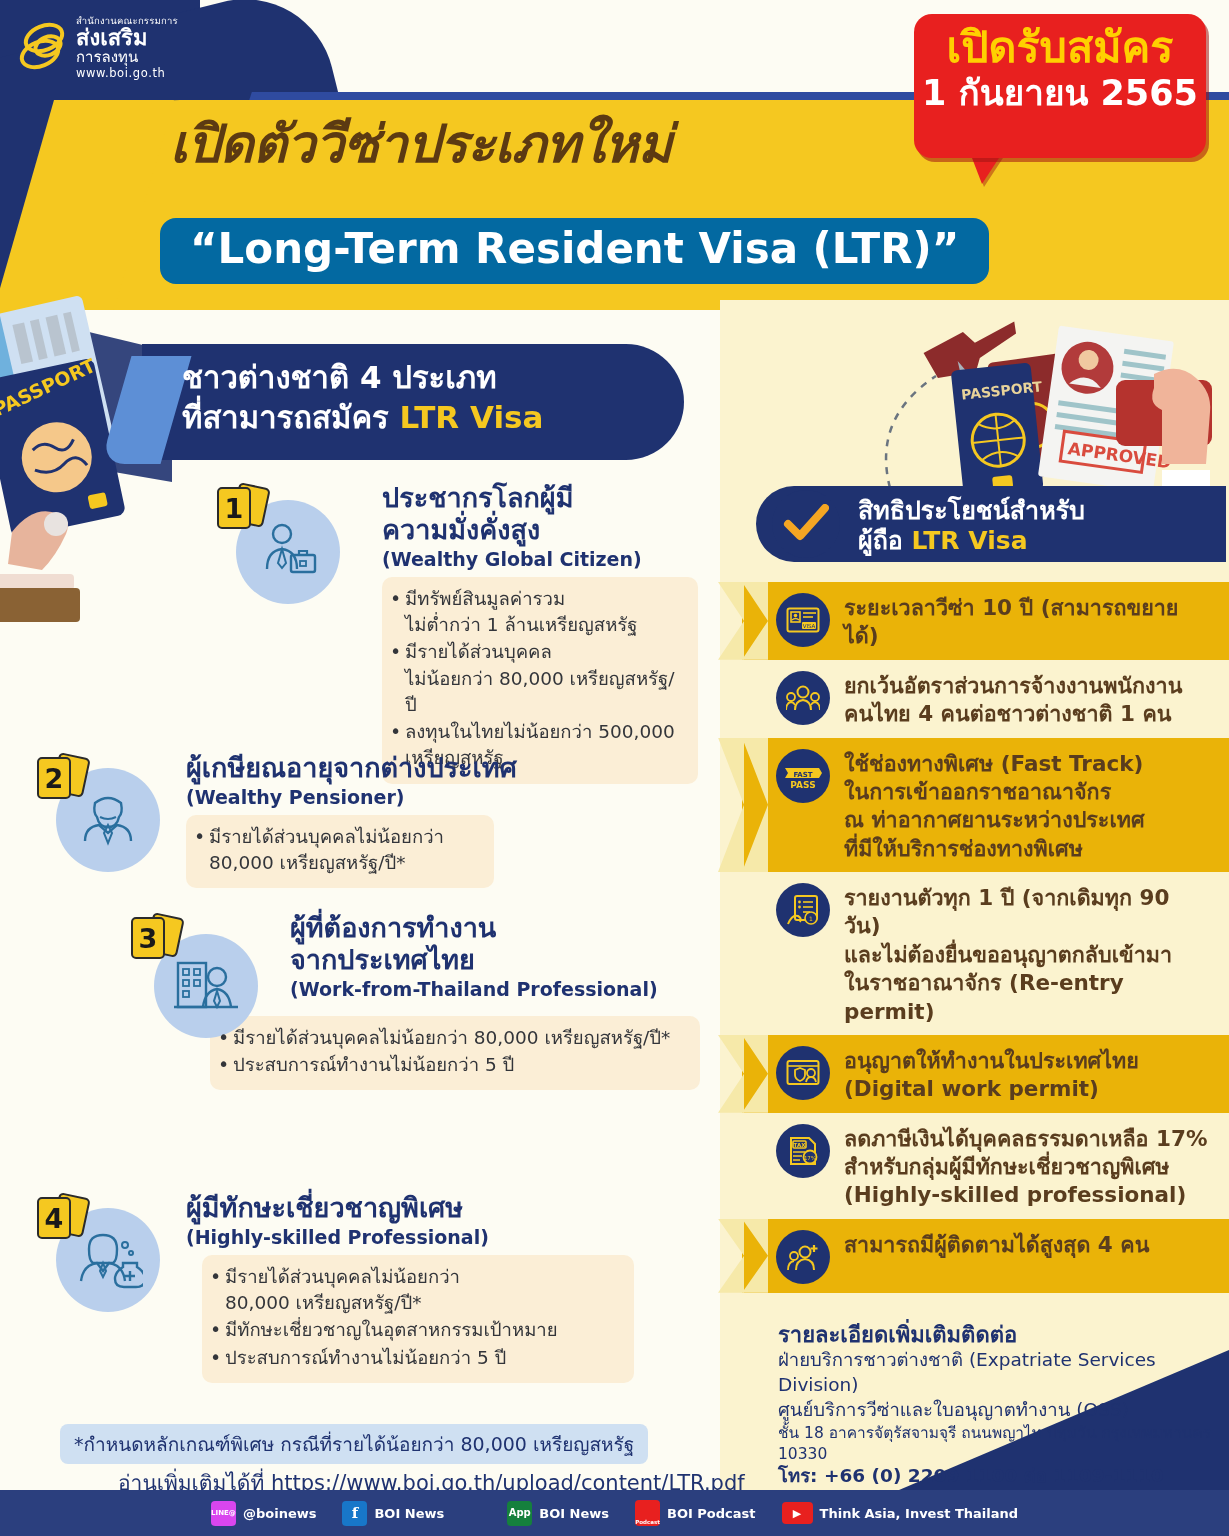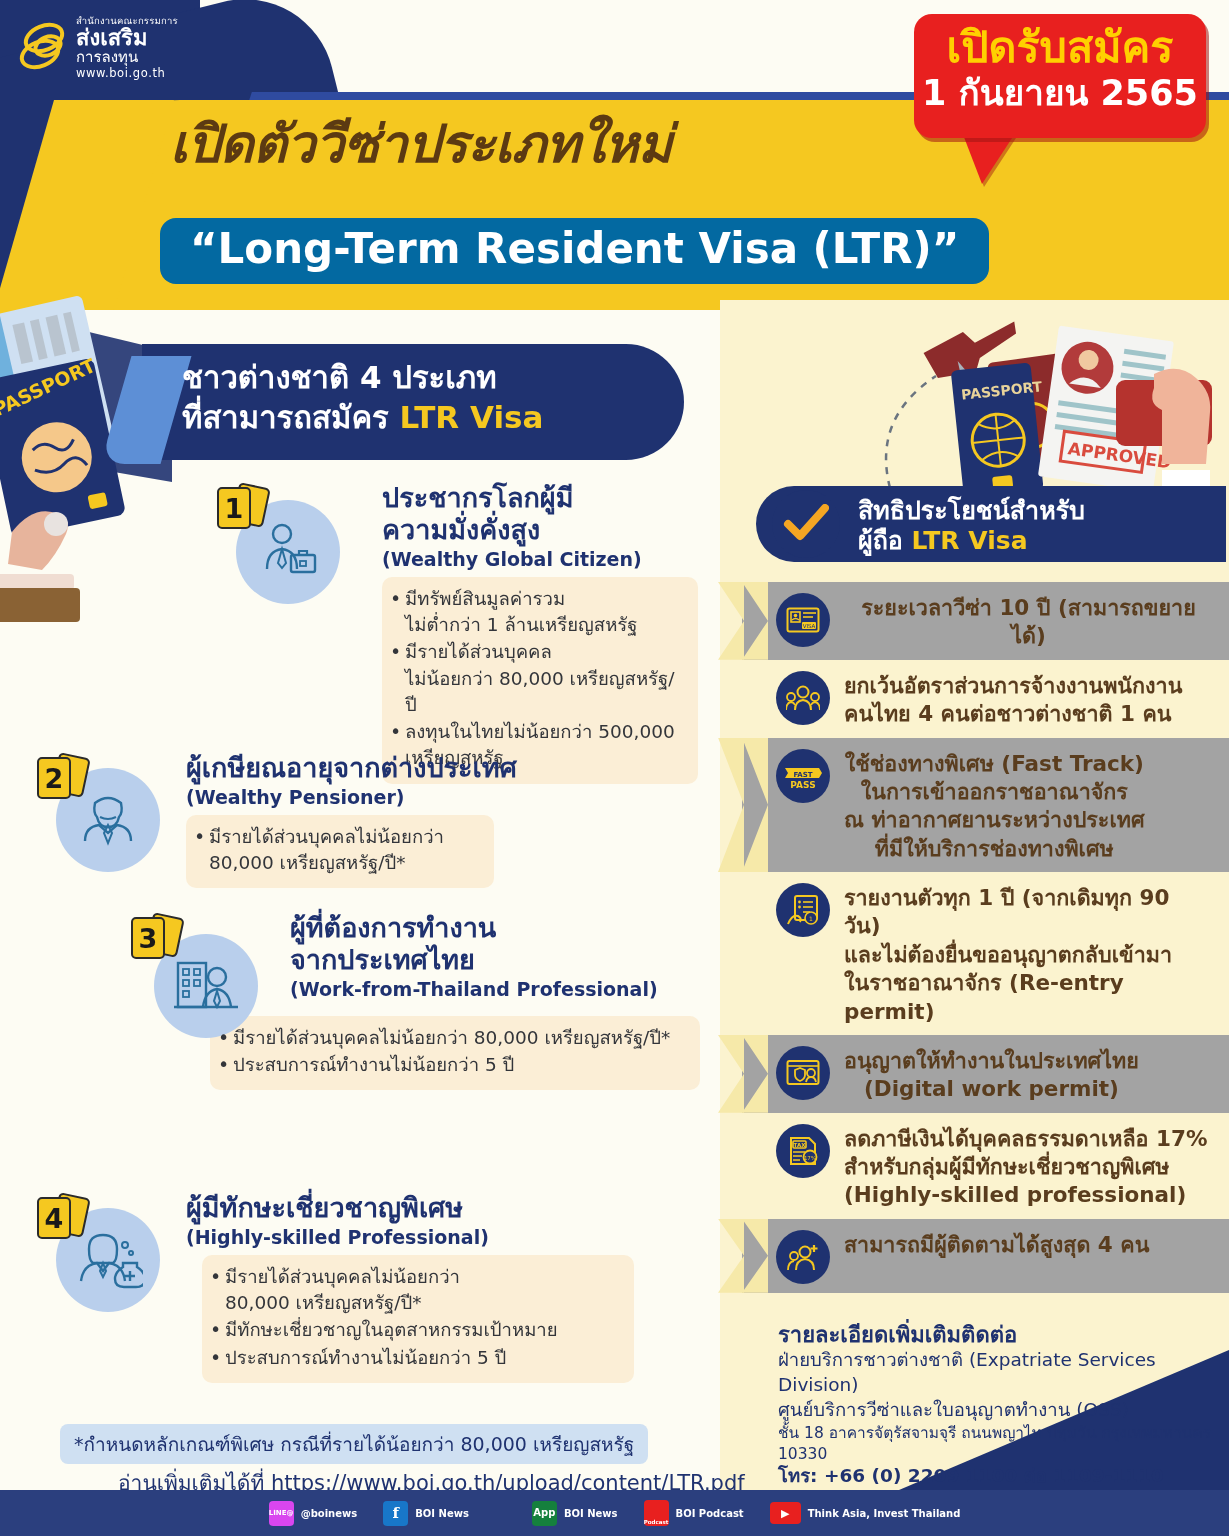--- a/index.html
+++ b/index.html
@@ -41,21 +41,21 @@
      background:#f5c820;transform:skew(-16deg);transform-origin:top left;}
 
   .title-th{position:absolute;left:170px;top:118px;z-index:6;
      font-size:52px;font-weight:bold;color:#5c3a12;font-style:italic;
      letter-spacing:-.5px;line-height:1;}
   .title-en-box{position:absolute;left:160px;top:218px;z-index:6;
      background:#0369a1;border-radius:16px;padding:9px 30px 13px 30px;}
   .title-en{font-size:42px;font-weight:bold;color:#ffffff;line-height:1.05;white-space:nowrap;}
 
   
-  .badge{position:absolute;left:914px;top:14px;width:292px;height:124px;z-index:9;}
+  .badge{position:absolute;left:914px;top:14px;width:292px;height:144px;z-index:9;}
   .badge-body{position:absolute;inset:0;background:#e8201f;border-radius:18px;
      box-shadow:3px 4px 0 rgba(160,20,18,.55);}
   .badge-tail{position:absolute;left:48px;top:118px;width:0;height:0;
      border-left:20px solid transparent;border-right:34px solid transparent;
      border-top:52px solid #e8201f;filter:drop-shadow(2px 3px 0 rgba(160,20,18,.45));}
   .badge-l1{position:absolute;left:0;right:0;top:12px;text-align:center;
      font-size:43px;font-weight:bold;color:#ffd000;line-height:1;}
   .badge-l2{position:absolute;left:0;right:0;top:62px;text-align:center;
      font-size:35px;font-weight:bold;color:#ffffff;line-height:1;}
 
@@ -97,21 +97,21 @@
   .ben-hdr-round{border-radius:44px 0 0 44px;}
   .ben-check{position:absolute;left:30px;top:190px;width:68px;height:68px;border-radius:50%;
      background:#1f3270;display:flex;align-items:center;justify-content:center;}
   .ben-hdr-l1{position:absolute;left:116px;top:196px;font-size:25px;color:#fff;font-weight:bold;line-height:1.2;}
   .ben-hdr-l2{position:absolute;left:116px;top:226px;font-size:25px;color:#fff;font-weight:bold;line-height:1.2;}
   .ben-hdr-l2 .hl{color:#f5c820;}
 
   .blist{position:absolute;left:0;top:282px;width:487px;}
   .brow{position:relative;display:flex;align-items:flex-start;gap:14px;
      padding:9px 16px 9px 34px;min-height:54px;}
-  .brow.alt{background:#a3a3a3;text-align:center;}
+  .brow.alt{background:#eab308;}
   .brow.alt::before{content:"";position:absolute;left:0;top:0;width:26px;height:100%;
      background:#f6e9a9;clip-path:polygon(0 0,100% 0,100% 100%,0 100%,100% 50%);}
   .brow.alt::after{content:"";position:absolute;left:-24px;top:0;width:26px;height:100%;
      background:#f6e9a9;clip-path:polygon(0 0,100% 0,100% 50%,100% 50%,100% 100%,0 100%,100% 50%);}
   .bicon{flex:0 0 54px;width:54px;height:54px;border-radius:50%;background:#1f3270;
      display:flex;align-items:center;justify-content:center;margin-top:2px;}
   .btext{font-size:21.5px;color:#5a3d1e;font-weight:bold;line-height:1.32;padding-top:3px;}
 
   
   .contact{position:absolute;left:778px;top:1322px;z-index:6;width:440px;}
@@ -126,21 +126,21 @@
      background:#fbf3cf;z-index:1;}
   .yellow-bg-right::before{content:"";position:absolute;left:-22px;top:0;width:24px;height:100%;
      background:#fbf3cf;}
 
   
   .footer{position:absolute;left:0;bottom:0;width:1229px;height:46px;background:#2b3f7e;z-index:10;
      display:flex;align-items:center;justify-content:center;gap:26px;}
   .fitem{display:flex;align-items:center;gap:7px;}
   .fbadge{width:25px;height:25px;border-radius:4px;display:flex;align-items:center;justify-content:center;
      font-size:9px;font-weight:bold;color:#fff;line-height:1;}
-  .ftxt{font-size:10px;font-weight:bold;color:#fff;white-space:nowrap;}
+  .ftxt{font-size:13px;font-weight:bold;color:#fff;white-space:nowrap;}
 </style>
 </head>
 <body>
 
 <div class="page">
 
   <div class="yellow-bg-right"></div>
 
   <div class="blob-navy"></div>
   <div class="blob-navy2"></div>

